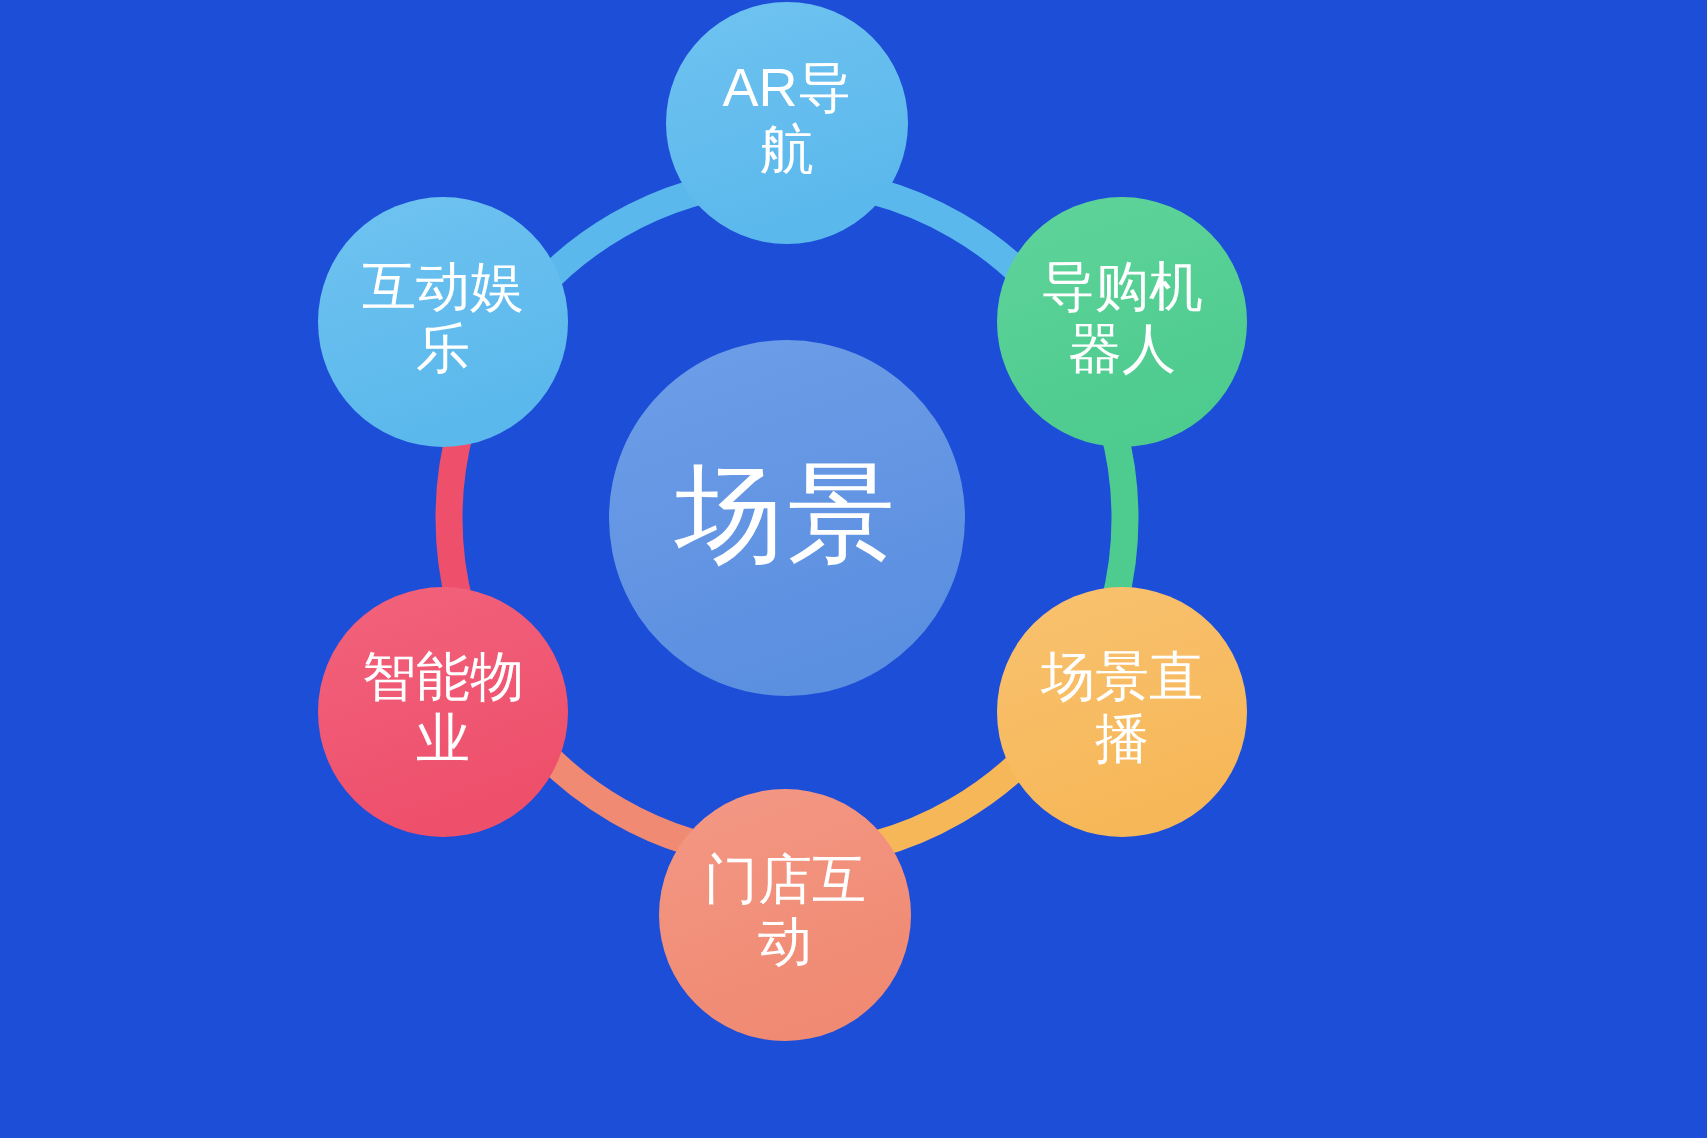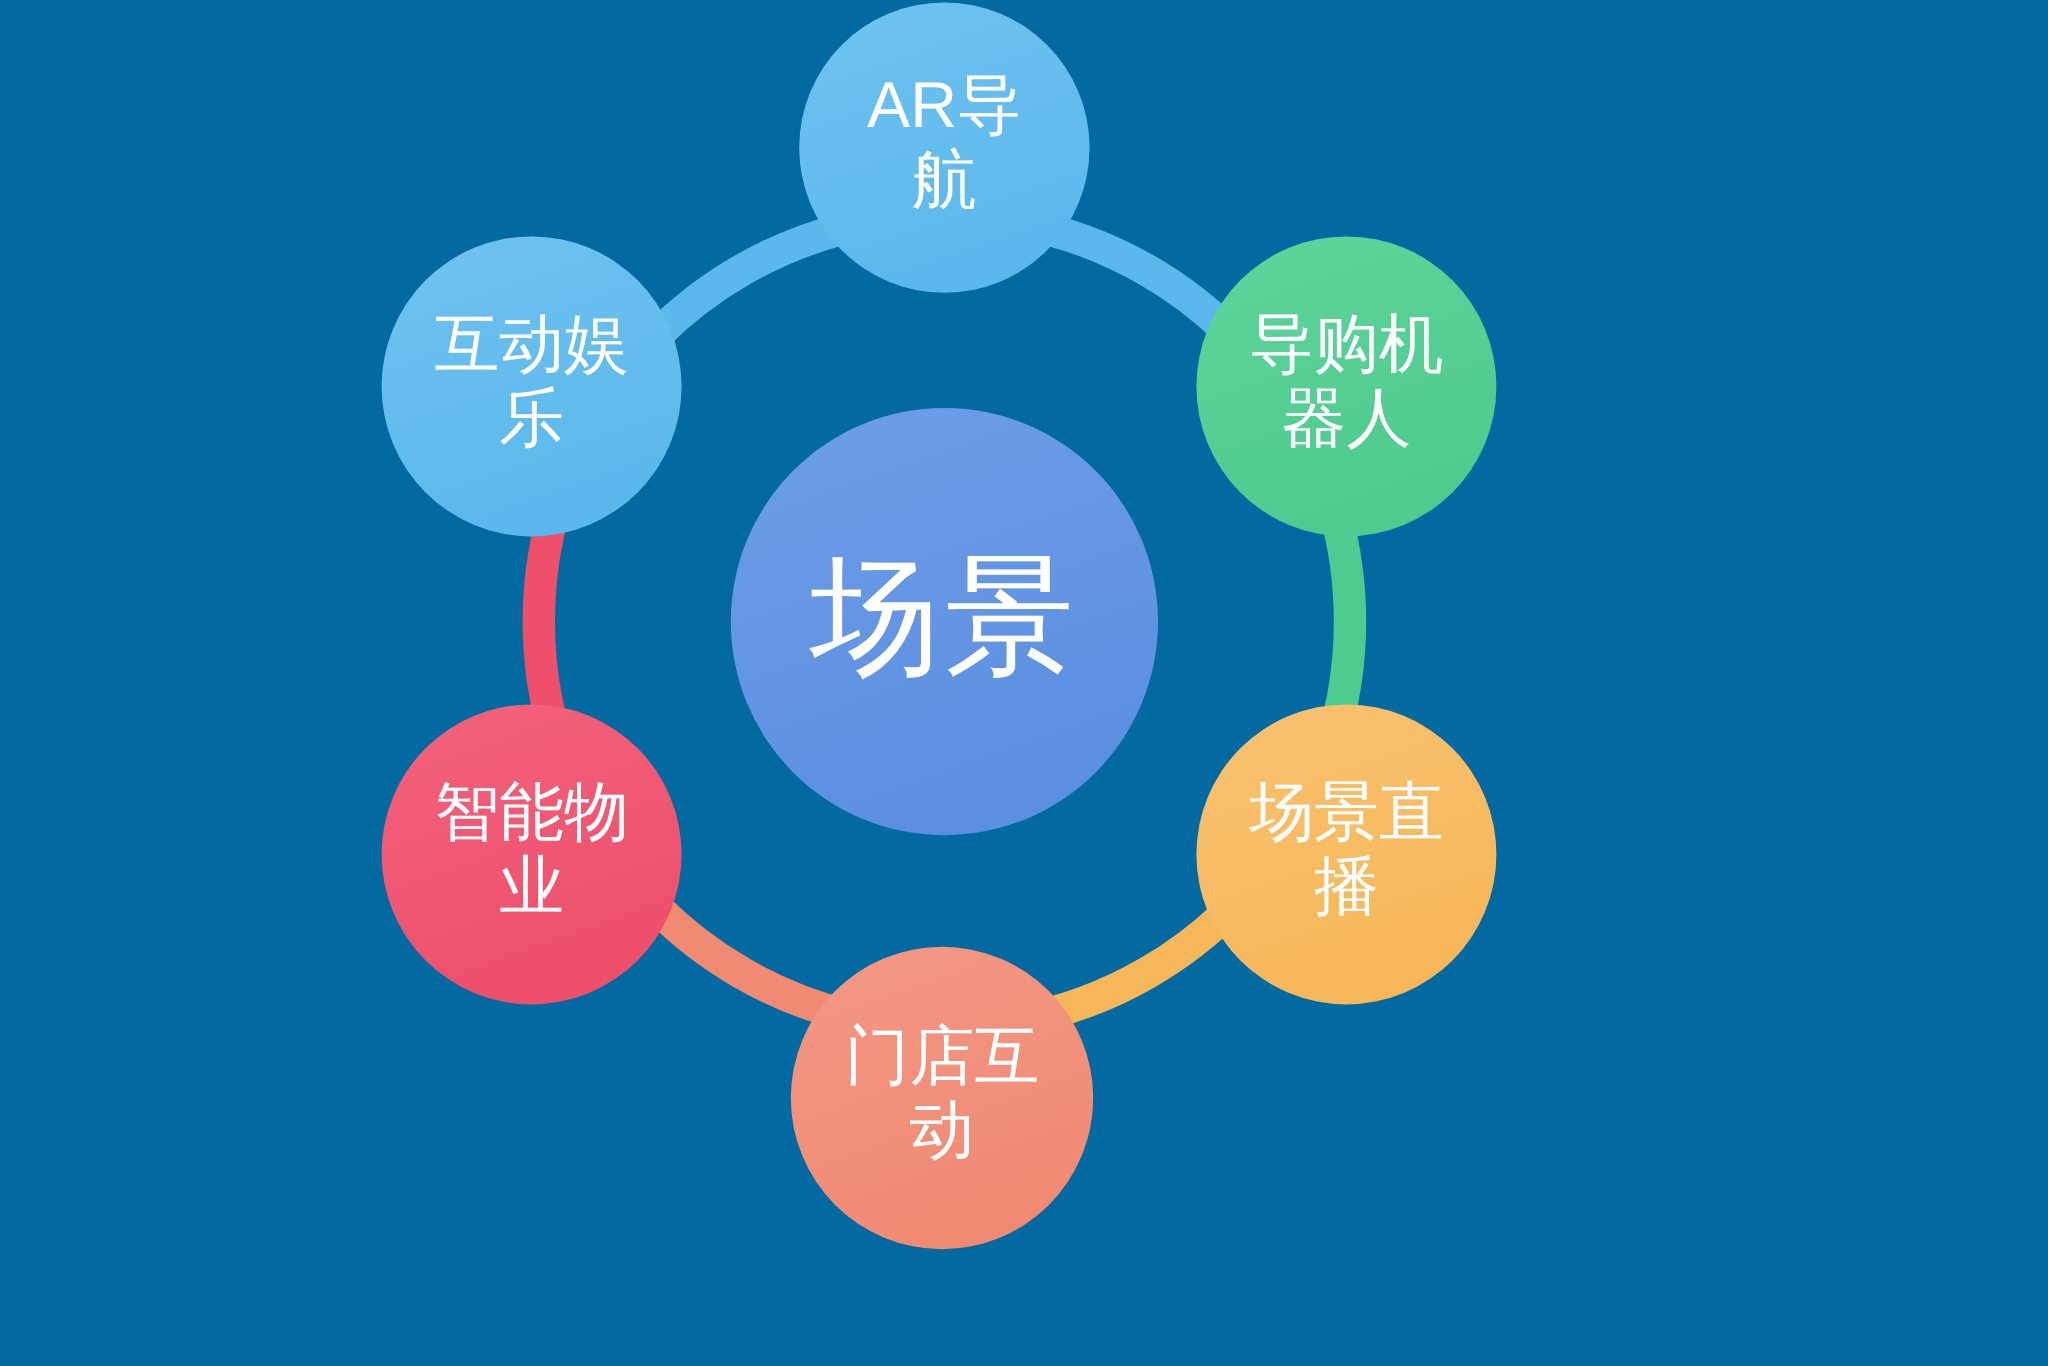--- a/index.html
+++ b/index.html
@@ -11,21 +11,21 @@
   body {
     width: 1707px;
     height: 1138px;
     overflow: hidden;
     font-family: "Liberation Sans", "DejaVu Sans", sans-serif;
   }
   #diagram-root {
     position: relative;
     width: 1707px;
     height: 1138px;
-    background: #0369a1;
+    background: #1d4ed8;
     text-align: right;
   }
   #diagram-svg {
     position: absolute;
     top: 0;
     left: 0;
     width: 1707px;
     height: 1138px;
     display: block;
   }

